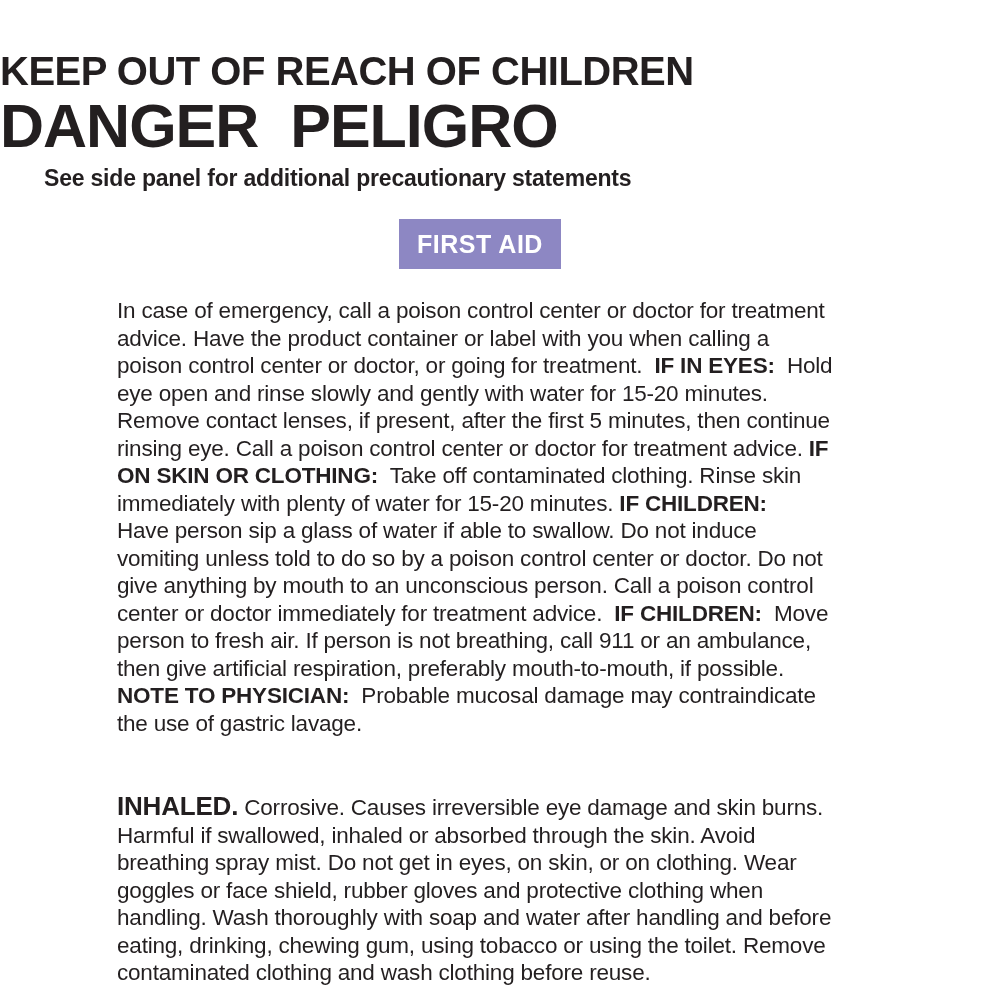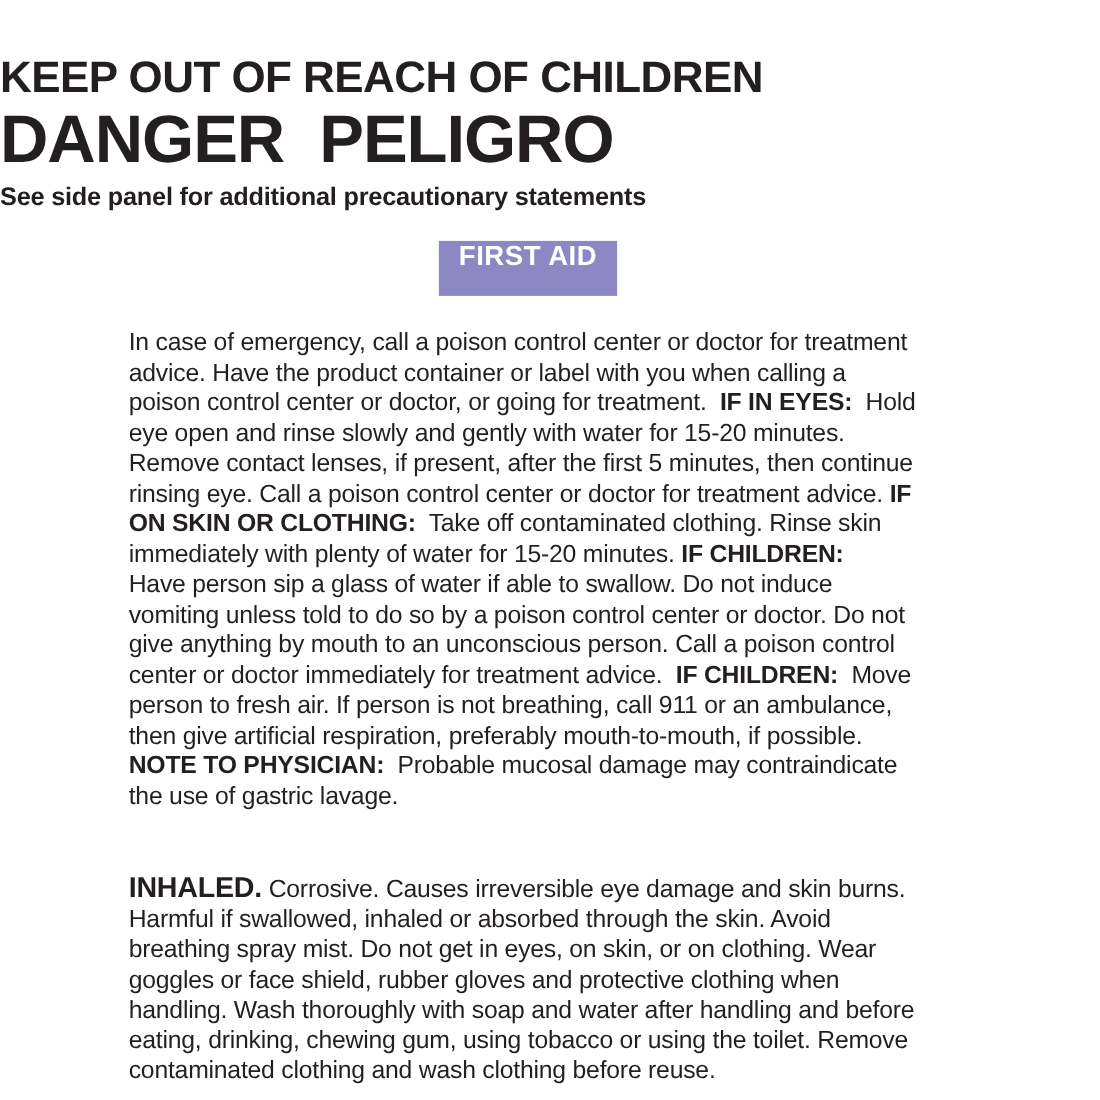--- a/index.html
+++ b/index.html
@@ -34,27 +34,28 @@
     line-height: 1.0;
     margin-top: 4px;
     white-space: pre;
     letter-spacing: -1px;
   }
   .side-note {
     font-size: 23px;
     font-weight: bold;
     margin-top: 8px;
     letter-spacing: -0.2px;
+    padding-left: 44px;
   }
   .first-aid-box {
     width: 162px;
     height: 50px;
     margin: 27px auto 0 auto;
     display: flex;
-    align-items: flex-start;
+    align-items: center;
     justify-content: center;
   }
   .first-aid-label {
     font-size: 25px;
     font-weight: bold;
     letter-spacing: 0.5px;
   }
   .body-text {
     margin-left: 117px;
     width: 842px;

